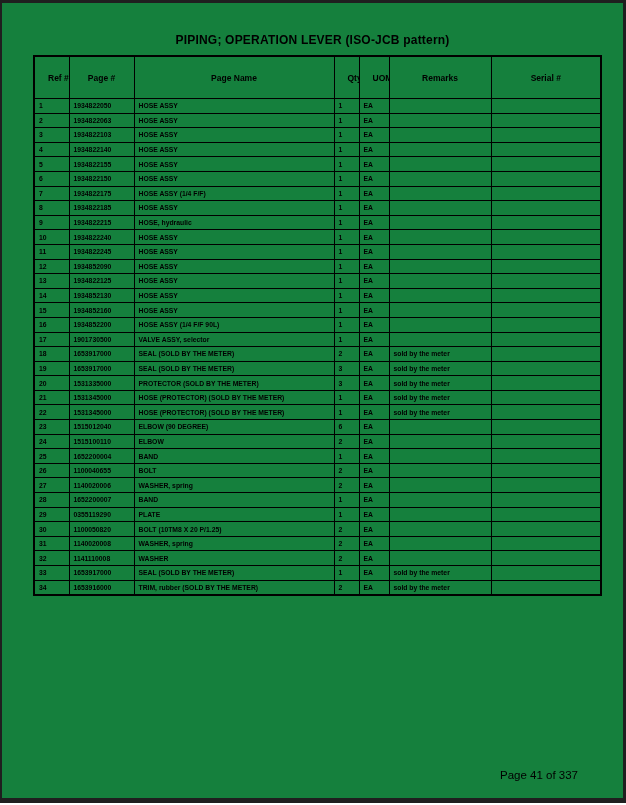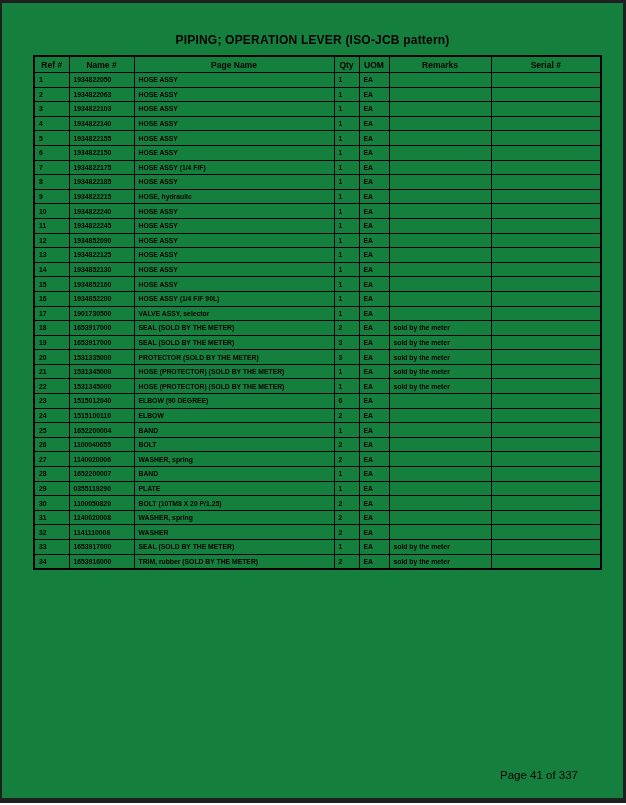--- a/index.html
+++ b/index.html
@@ -34,21 +34,21 @@
     border-collapse: collapse;
     table-layout: fixed;
     border: 2px solid #000;
   }
   table.parts th {
     border: 1px solid #000;
     font-size: 8.5px;
     font-weight: bold;
     text-align: center;
     height: 15px;
-    padding: 0;
+    padding: 13px;
     overflow: hidden;
     white-space: nowrap;
   }
   table.parts td {
     border: 1px solid #000;
     font-size: 6.8px;
     font-weight: bold;
     height: 13.6px;
     padding: 0 2px 0 4px;
     overflow: hidden;
@@ -84,21 +84,21 @@
         <col class="w-part">
         <col class="w-name">
       <col class="w-qty">
         <col class="w-uom">
         <col class="w-rem">
         <col class="w-serial">
     </colgroup>
     <thead>
       <tr>
         <th>Ref #</th>
-        <th>Name #</th>
+        <th>Page #</th>
         <th>Page Name</th>
         <th>Qty</th>
         <th>UOM</th>
         <th>Remarks</th>
         <th>Serial #</th>
       </tr>
     </thead>
     <tbody id="table-body">
   <tr>
     <td class="c-ref">1</td>

